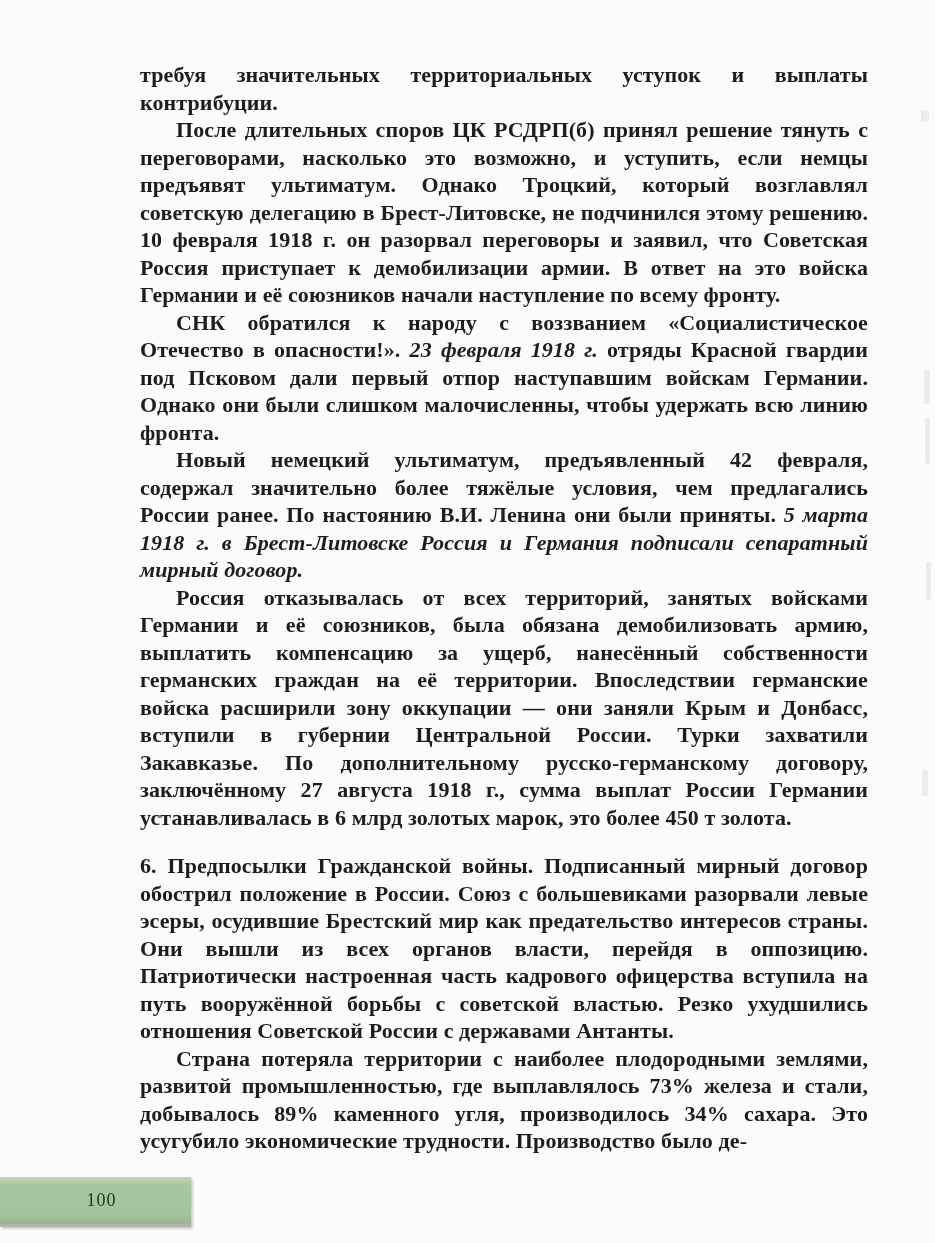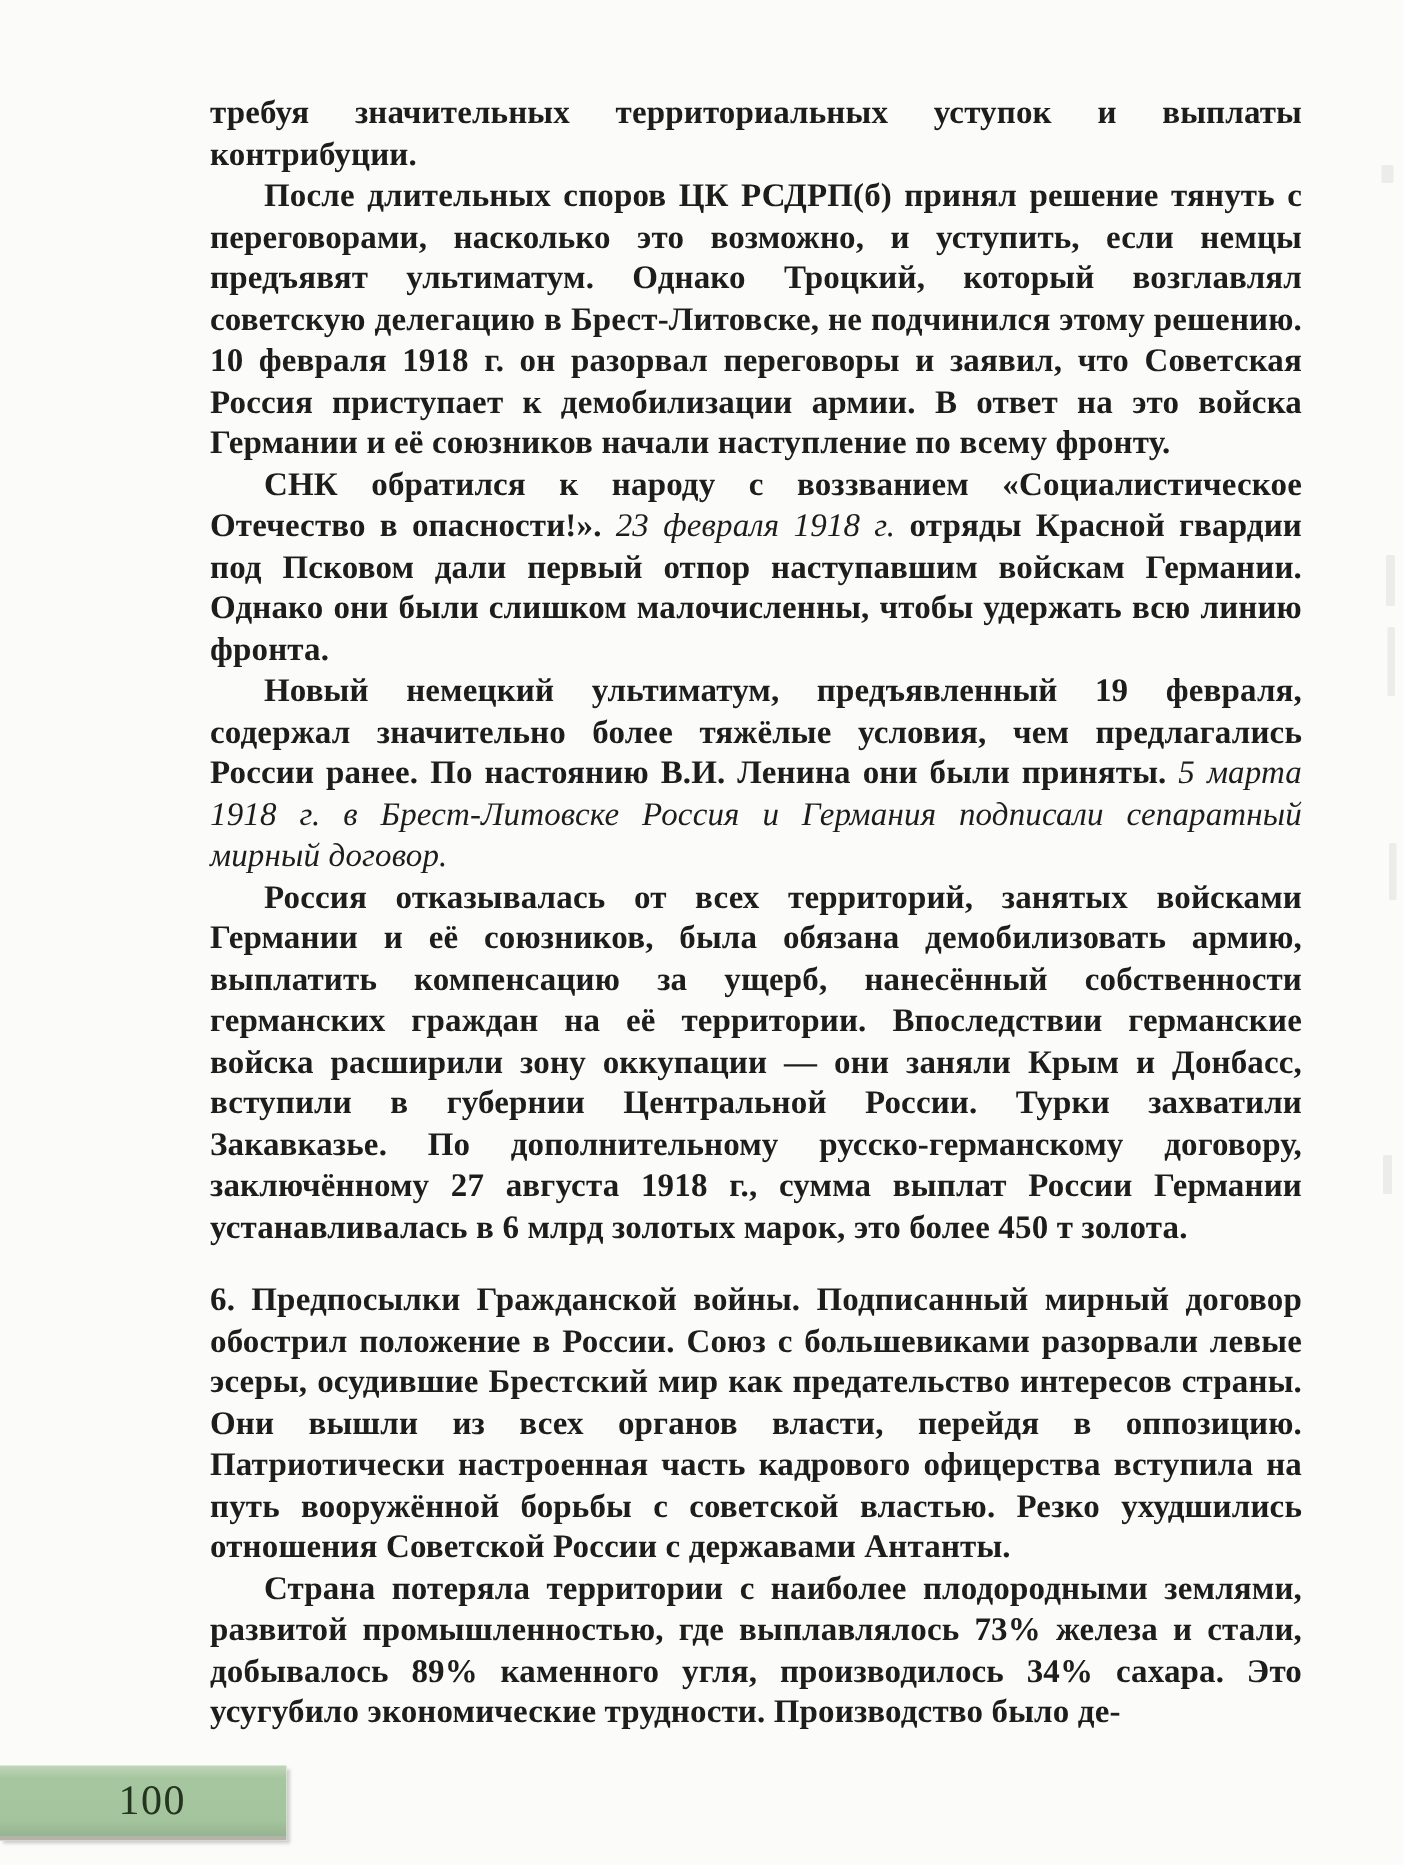--- a/index.html
+++ b/index.html
@@ -30,38 +30,38 @@
     text-align: justify;
     letter-spacing: 0.1px;
   }
   .para {
     margin: 0;
     padding: 0;
   }
   .para.indent { text-indent: 36px; }
   .para.space-before { margin-top: 21px; }
   .seg-normal { font-style: normal; font-weight: bold; }
-  .seg-italic { font-style: italic; }
+  .seg-italic { font-style: italic; font-weight: bold; }
   .seg-bold   { font-weight: bold; }
 
   .page-number-band {
     position: absolute;
     left: 0;
     top: 1177px;
     width: 191px;
     height: 47px;
     background: linear-gradient(180deg, #c2d6ba 0%, #a6c69f 18%, #a3c49c 78%, #96b491 100%);
     border-bottom: 3px solid #b3b3a8;
     box-shadow: 2px 2px 2px rgba(120,120,110,0.35);
     display: flex;
     align-items: center;
     justify-content: center;
   }
   .page-number {
-    font-size: 28px;
+    font-size: 18px;
     color: #24351f;
     letter-spacing: 1px;
     transform: translateX(6px);
   }
 
   
   .scan-artifact {
     position: absolute;
     background: #ececea;
     border-radius: 1px;
@@ -74,21 +74,21 @@
 </style>
 </head>
 <body>
 
 <div class="page">
 
   <main class="text-block">
     <p class="para"><span class="seg-normal">требуя значительных территориальных уступок и выплаты контрибуции.</span></p>
     <p class="para indent"><span class="seg-normal">После длительных споров ЦК РСДРП(б) принял решение тянуть с переговорами, насколько это возможно, и уступить, если немцы предъявят ультиматум. Однако Троцкий, который возглавлял советскую делегацию в Брест-Литовске, не подчинился этому решению. 10 февраля 1918 г. он разорвал переговоры и заявил, что Советская Россия приступает к демобилизации армии. В ответ на это войска Германии и её союзников начали наступление по всему фронту.</span></p>
     <p class="para indent"><span class="seg-normal">СНК обратился к народу с воззванием «Социалистическое Отечество в опасности!». </span><span class="seg-italic">23 февраля 1918 г.</span><span class="seg-normal"> отряды Красной гвардии под Псковом дали первый отпор наступавшим войскам Германии. Однако они были слишком малочисленны, чтобы удержать всю линию фронта.</span></p>
-    <p class="para indent"><span class="seg-normal">Новый немецкий ультиматум, предъявленный 19 февраля, содержал значительно более тяжёлые условия, чем предлагались России ранее. По настоянию В.И. Ленина они были приняты. </span><span class="seg-italic">5 марта 1918 г. в Брест-Литовске Россия и Германия подписали сепаратный мирный договор.</span></p>
+    <p class="para indent"><span class="seg-normal">Новый немецкий ультиматум, предъявленный 42 февраля, содержал значительно более тяжёлые условия, чем предлагались России ранее. По настоянию В.И. Ленина они были приняты. </span><span class="seg-italic">5 марта 1918 г. в Брест-Литовске Россия и Германия подписали сепаратный мирный договор.</span></p>
     <p class="para indent"><span class="seg-normal">Россия отказывалась от всех территорий, занятых войсками Германии и её союзников, была обязана демобилизовать армию, выплатить компенсацию за ущерб, нанесённый собственности германских граждан на её территории. Впоследствии германские войска расширили зону оккупации — они заняли Крым и Донбасс, вступили в губернии Центральной России. Турки захватили Закавказье. По дополнительному русско-германскому договору, заключённому 27 августа 1918 г., сумма выплат России Германии устанавливалась в 6 млрд золотых марок, это более 450 т золота.</span></p>
     <p class="para space-before"><span class="seg-bold">6. Предпосылки Гражданской войны. </span><span class="seg-normal">Подписанный мирный договор обострил положение в России. Союз с большевиками разорвали левые эсеры, осудившие Брестский мир как предательство интересов страны. Они вышли из всех органов власти, перейдя в оппозицию. Патриотически настроенная часть кадрового офицерства вступила на путь вооружённой борьбы с советской властью. Резко ухудшились отношения Советской России с державами Антанты.</span></p>
     <p class="para indent"><span class="seg-normal">Страна потеряла территории с наиболее плодородными землями, развитой промышленностью, где выплавлялось 73% железа и стали, добывалось 89% каменного угля, производилось 34% сахара. Это усугубило экономические трудности. Производство было де-</span></p>
   </main>
 
   <span class="scan-artifact sa-1"></span>
   <span class="scan-artifact sa-2"></span>
   <span class="scan-artifact sa-3"></span>
   <span class="scan-artifact sa-4"></span>
   <span class="scan-artifact sa-5"></span>

